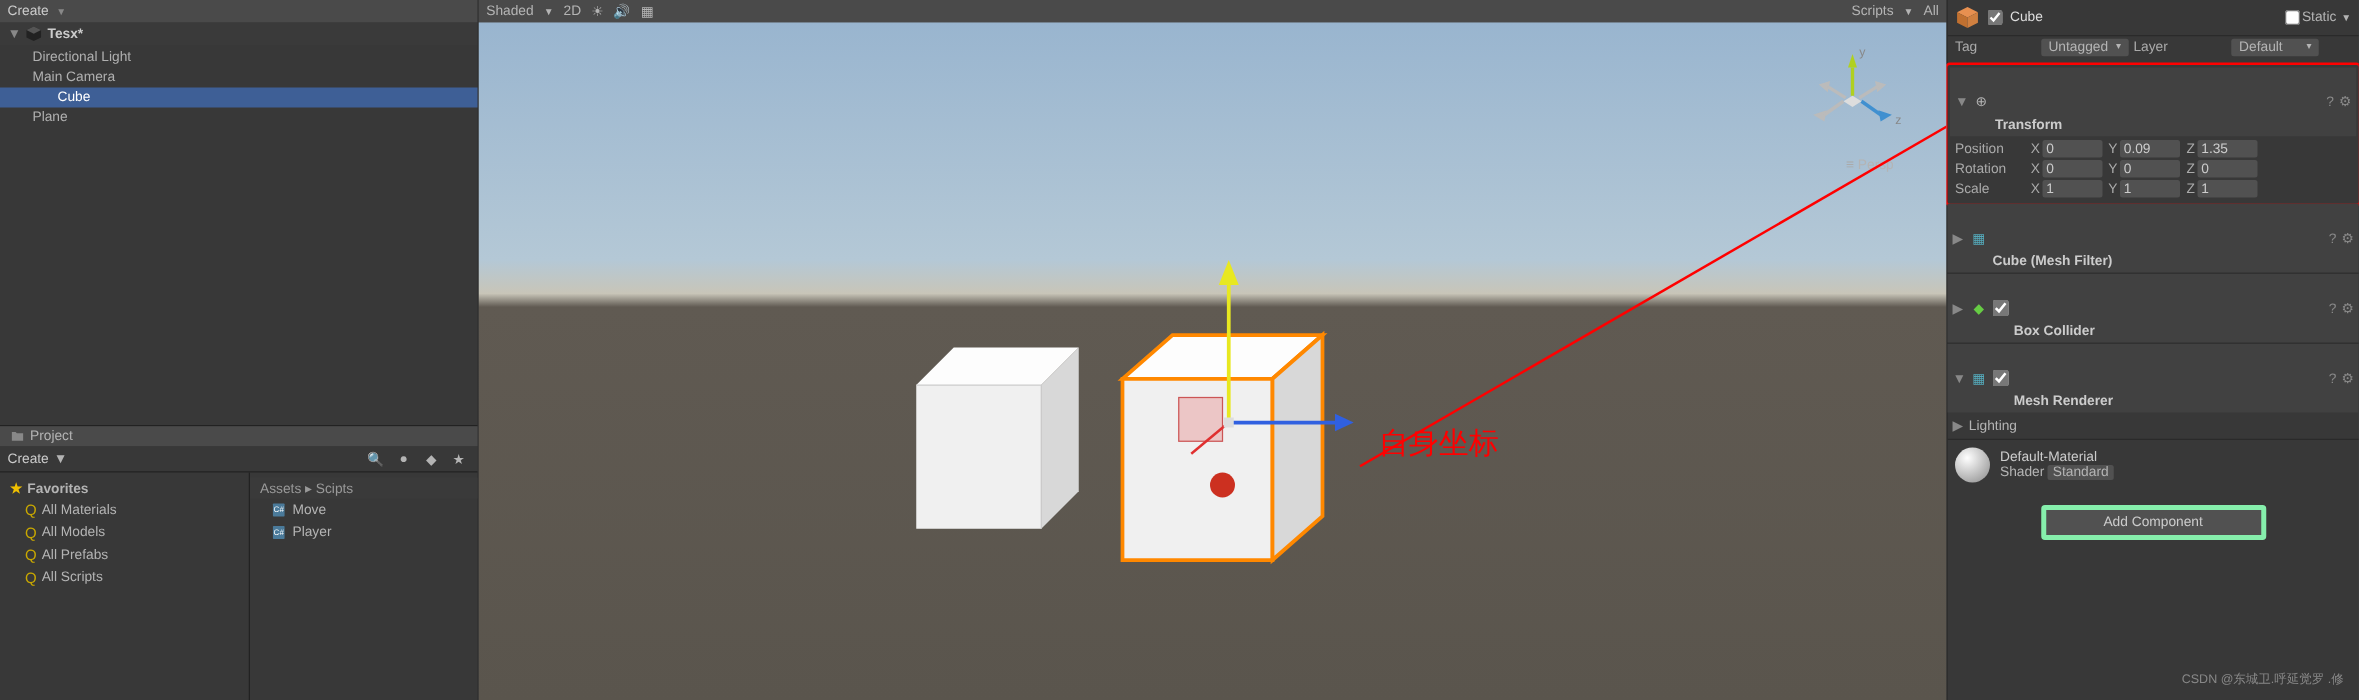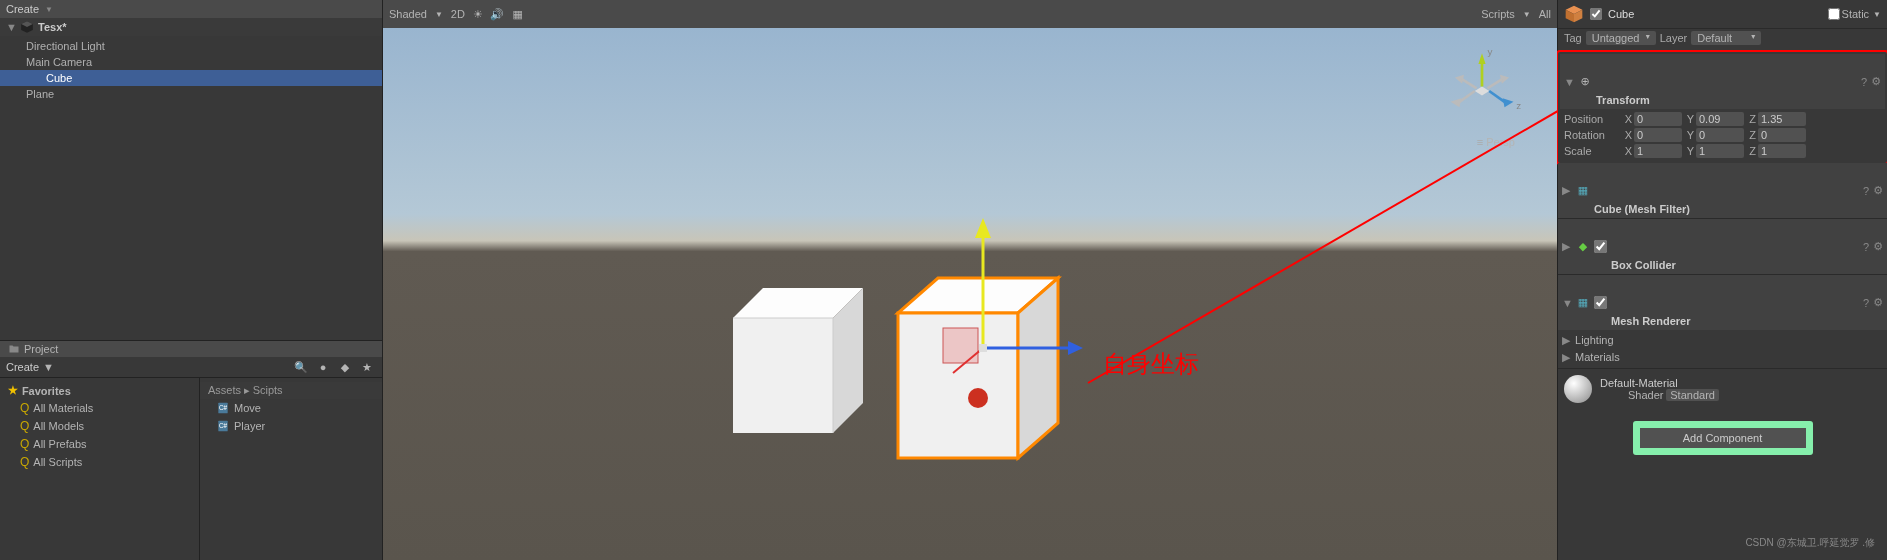--- a/index.html
+++ b/index.html
@@ -36,59 +36,59 @@
 .proj-tree .item.hdr { font-weight:bold; padding-left:8px; }
 .proj-tree .search-i { color:#c9a800; font-size:12px; }
 .proj-right { flex:1; padding:4px 0; }
 .breadcrumb { padding:2px 8px; background:#3a3a3a; margin-bottom:0; }
 .breadcrumb span { color:#999; }
 .asset { padding:2px 8px 2px 16px; display:flex; align-items:center; gap:4px; }
 .asset svg { width:14px; height:14px; }
 
 
 .scene { flex:1; position:relative; background:#5a5a5a; display:flex; flex-direction:column; }
-.scene-tool { height:28px; background:#4a4a4a; display:flex; align-items:center; padding:0 6px; gap:8px; color:#aaa; }
+.scene-tool { height:18px; background:#4a4a4a; display:flex; align-items:center; padding:0 6px; gap:8px; color:#aaa; }
 .scene-tool .spacer { flex:1; }
 .viewport { flex:1; position:relative; overflow:hidden; background:linear-gradient(to bottom,#99b5cf 0%,#b4c8d6 35%,#c8c5b8 40%,#605a52 42%,#5a554d 100%); }
 .gizmo3d { position:absolute; top:18px; right:30px; width:90px; height:90px; }
 .persp { position:absolute; top:108px; right:42px; color:#aaa; font-size:11px; }
 .cube { position:absolute; }
 .cube1 { left:340px; top:250px; width:150px; height:160px; }
 .cube2 { left:505px; top:240px; width:175px; height:200px; }
 .move-gizmo { position:absolute; left:560px; top:180px; width:140px; height:180px; pointer-events:none; }
 .annotation { position:absolute; color:#ff0000; font-size:24px; font-family:"SimSun","宋体",serif; }
 
 
 .inspector { width:330px; background:#383838; border-left:1px solid #222; display:flex; flex-direction:column; }
 .insp-head { padding:4px 6px; display:flex; align-items:center; gap:6px; border-bottom:1px solid #2a2a2a; }
 .insp-head .cube-ico { width:20px; height:20px; }
 .insp-head input[type=checkbox] { width:12px; height:12px; }
 .insp-head .name { color:#ddd; flex:1; }
 .insp-head .static { display:flex; align-items:center; gap:2px; }
 .insp-row2 { padding:2px 6px 6px 6px; display:flex; align-items:center; gap:4px; border-bottom:1px solid #2a2a2a; }
 .insp-row2 .lbl { color:#aaa; }
-.insp-row2 .dd { background:#515151; padding:1px 6px; border-radius:2px; min-width:70px; display:inline-flex; justify-content:space-between; }
+.insp-row2 .dd { background:#515151; padding:1px 6px; border-radius:2px; min-width:70px; display:inline-flex; justify-content:space-between;margin-left:47px; }
 .component { border-bottom:1px solid #2a2a2a; }
 .comp-head { display:flex; align-items:center; gap:4px; padding:3px 4px; background:#414141; }
 .comp-head .fold { width:10px; color:#888; }
 .comp-head .ico { width:14px; height:14px; display:flex; align-items:center; justify-content:center; }
 .comp-head .title { font-weight:bold; color:#ccc; flex:1;margin-top:37px; }
 .comp-head .gear { color:#888; }
 .comp-body { padding:2px 4px; }
 .vec-row { display:flex; align-items:center; gap:2px; padding:1px 0; }
 .vec-row .lbl { width:56px; color:#aaa; }
 .vec-row .axis { color:#aaa; width:10px; text-align:right; }
 .vec-row .val { background:#515151; color:#ccc; width:48px; padding:1px 3px; border-radius:2px; }
 .highlight-box { border:2px solid #ff0000; border-radius:4px; margin:-2px; padding:2px; }
 .mat-row { display:flex; align-items:center; gap:8px; padding:6px; }
 .mat-ball { width:28px; height:28px; border-radius:50%; background:radial-gradient(circle at 35% 30%,#fff,#888); }
 .mat-info .name { color:#ccc; }
-.mat-info .shader { color:#888; font-size:10px;margin-left:28px; }
+.mat-info .shader { color:#888; font-size:10px; }
 .mat-info .shader .dd { background:#515151; padding:0 4px; border-radius:2px; }
-.add-comp { margin:12px auto; padding:4px 30px; background:#515151; border:7px solid #86efac; border-radius:3px; color:#ccc; text-align:center; width:180px; }
+.add-comp { margin:12px auto; padding:4px 30px; background:#515151; border:4px solid #86efac; border-radius:3px; color:#ccc; text-align:center; width:180px; }
 .watermark { position:absolute; right:12px; bottom:10px; color:#888; font-size:10px; }
 input[type=checkbox]{accent-color:#777;}
 </style>
 </head>
 <body>
 
 <div class="root">
 
   <div class="hierarchy">
     <div class="h-top">
@@ -325,21 +325,20 @@
       <div class="comp-head">
           <span class="fold">▼</span>
           <span class="ico" style="color:#5ab">▦</span>
           <input type="checkbox" checked="" style="">
           <span class="title">Mesh Renderer</span>
           <span class="gear">?</span>
           <span class="gear">⚙</span>
         </div>
       <div class="comp-body">
         <div style="padding:2px 0"><span class="fold">▶</span> <span>Lighting</span></div>
-        <div style="padding:2px 0"><span class="fold">▶</span> <span>Materials</span></div>
       </div>
     </div>
 
     <div class="mat-row">
       <div class="mat-ball"></div>
       <div class="mat-info">
         <div class="name">Default-Material</div>
         <div class="shader"><span>Shader</span> <span class="dd"><span>Standard</span></span></div>
       </div>
     </div>

